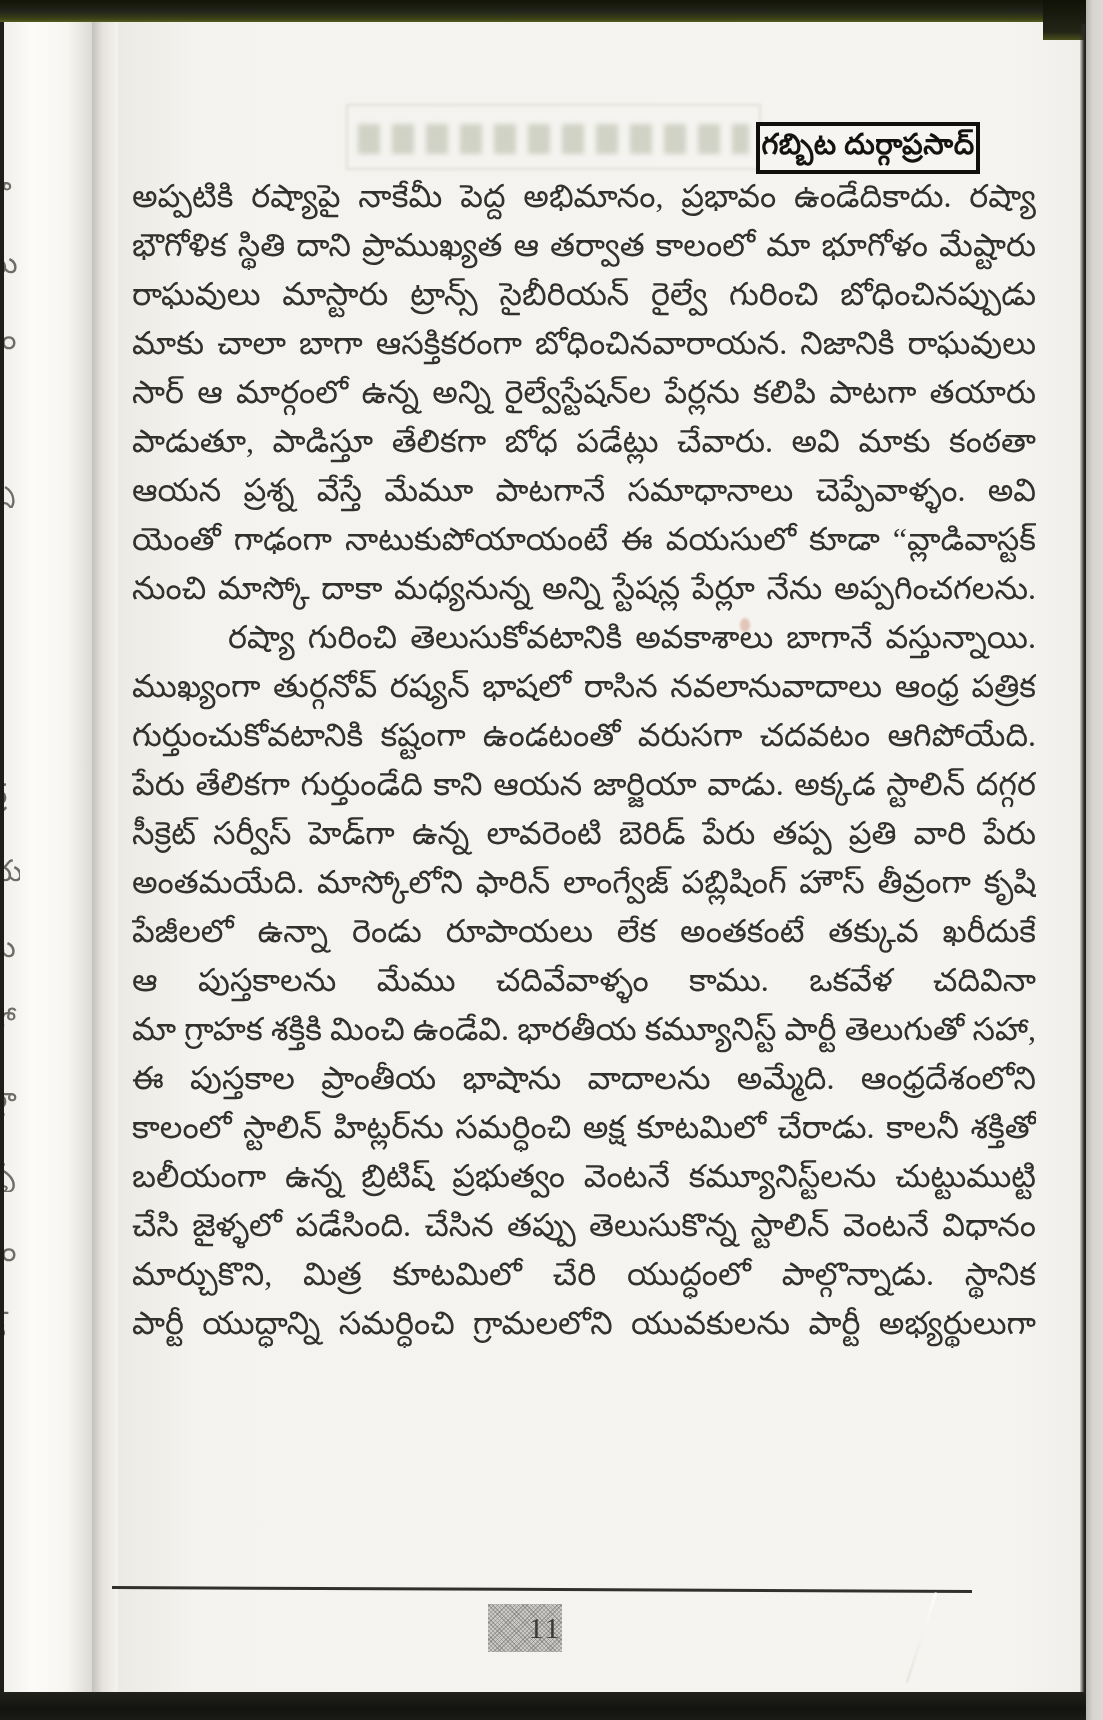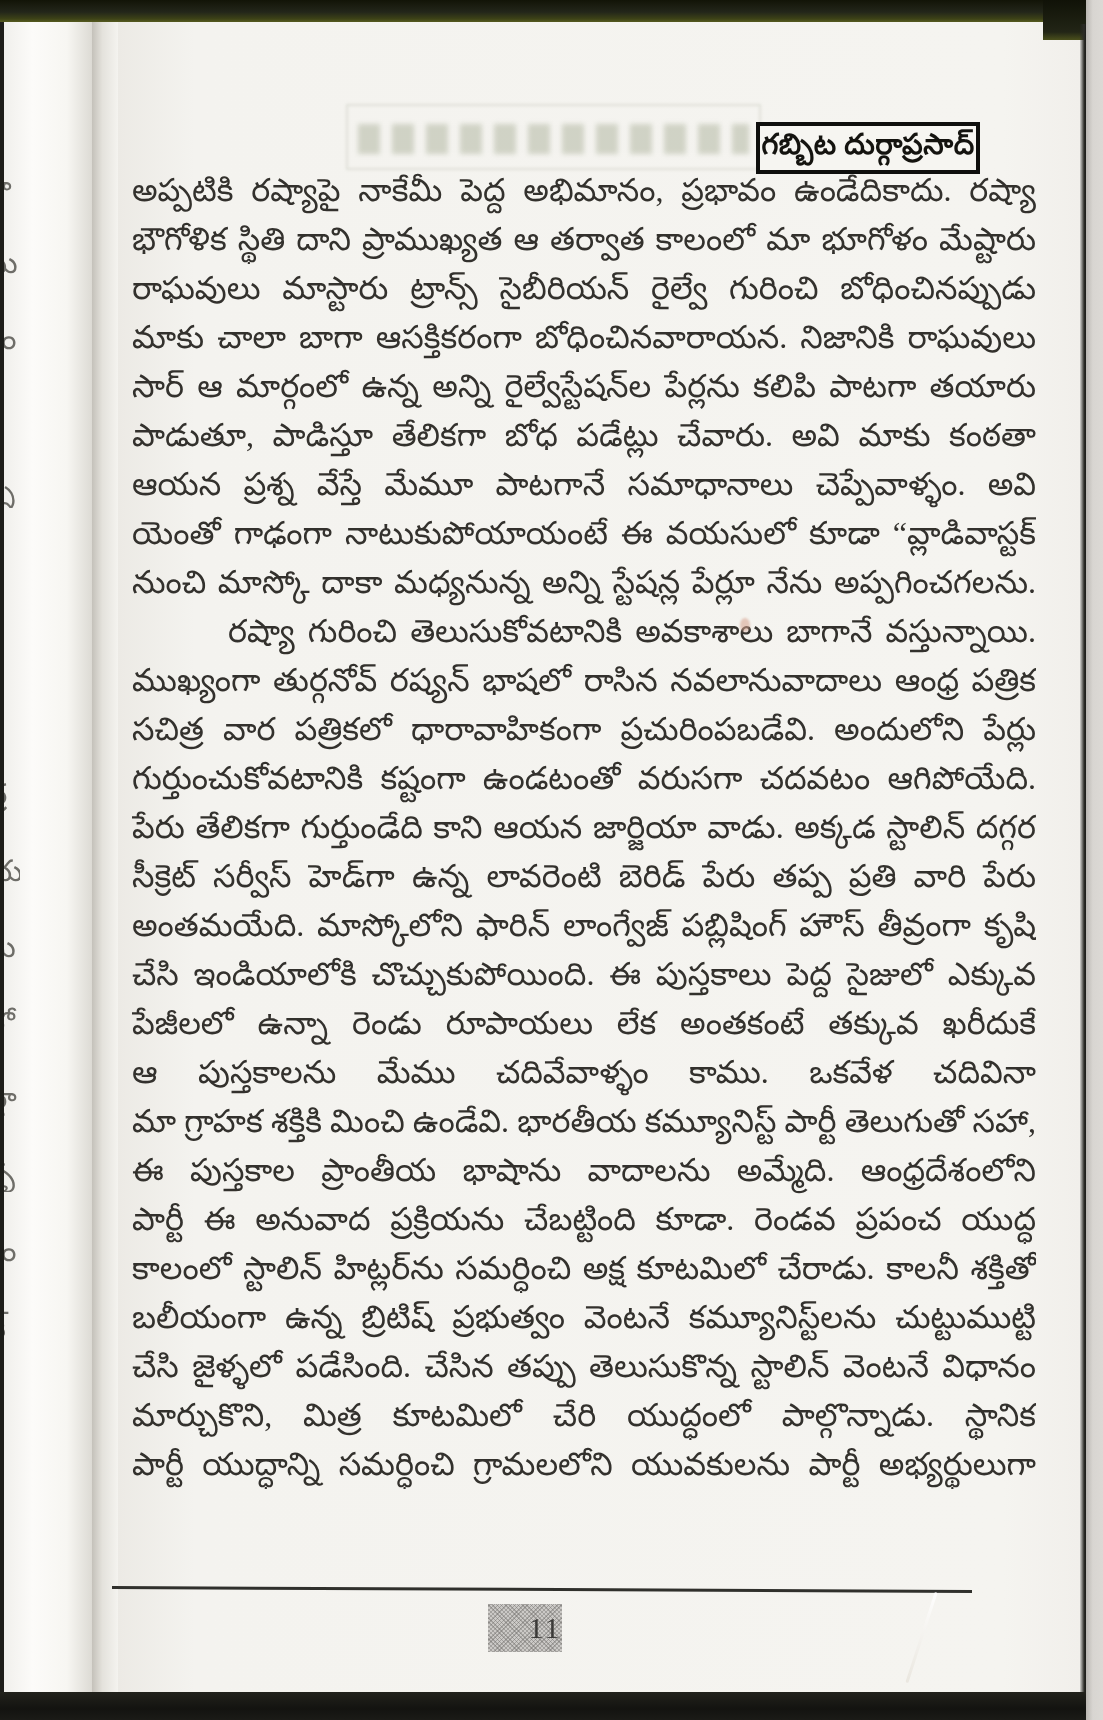--- a/index.html
+++ b/index.html
@@ -63,21 +63,21 @@
     filter:blur(2px);
   }
   .author-box{
     position:absolute;left:638px;top:100px;width:224px;height:52px;
     border:4px solid #0f0f0d;background:#f6f5f1;
     display:flex;align-items:center;justify-content:center;
     font-weight:bold;font-size:29px;color:#14130f;letter-spacing:.5px;
     white-space:nowrap;overflow:hidden;
   }
   .body{
-    position:absolute;left:0;top:144px;width:962px;padding:0 44px 0 14px;
+    position:absolute;left:0;top:150px;width:962px;padding:0 44px 0 14px;
     color:#33312d;font-size:32px;
   }
   .line{
     height:49px;line-height:49px;overflow:hidden;white-space:nowrap;
   }
   .line.justify{white-space:normal;text-align:justify;text-align-last:justify;}
   .line.indent{padding-left:96px;}
   .footer-rule{
     position:absolute;left:-6px;top:1566px;width:860px;height:3px;background:#30302c;
     transform:rotate(.25deg);
@@ -145,31 +145,28 @@
         <div class="line justify">భౌగోళిక స్థితి దాని ప్రాముఖ్యత ఆ తర్వాత కాలంలో మా భూగోళం మేష్టారు</div>
         <div class="line justify">రాఘవులు మాస్టారు ట్రాన్స్ సైబీరియన్ రైల్వే గురించి బోధించినప్పుడు తెలిసింది.</div>
         <div class="line justify">మాకు చాలా బాగా ఆసక్తికరంగా బోధించినవారాయన.  నిజానికి రాఘవులు</div>
         <div class="line justify">సార్ ఆ మార్గంలో ఉన్న అన్ని రైల్వేస్టేషన్‌ల పేర్లను కలిపి పాటగా తయారు చేసి</div>
         <div class="line justify">పాడుతూ, పాడిస్తూ తేలికగా బోధ పడేట్లు చేవారు.  అవి మాకు కంఠతా వచ్చేసేవే.</div>
         <div class="line justify">ఆయన ప్రశ్న వేస్తే మేమూ పాటగానే సమాధానాలు చెప్పేవాళ్ళం.  అవి మనసులో</div>
         <div class="line justify">యెంతో గాఢంగా నాటుకుపోయాయంటే ఈ వయసులో కూడా “వ్లాడివాస్టక్</div>
         <div class="line justify">నుంచి మాస్కో దాకా మధ్యనున్న అన్ని స్టేషన్ల పేర్లూ నేను అప్పగించగలను.  అదీ</div>
         <div class="line indent justify">రష్యా గురించి తెలుసుకోవటానికి అవకాశాలు బాగానే వస్తున్నాయి.</div>
         <div class="line justify">ముఖ్యంగా తుర్గనోవ్ రష్యన్ భాషలో రాసిన నవలానువాదాలు ఆంధ్ర పత్రిక</div>
-        <div class="line justify">సచిత్ర వార పత్రికలో ధారావాహికంగా ప్రచురింపబడేవి.  అందులోని పేర్లు</div>
         <div class="line justify">గుర్తుంచుకోవటానికి కష్టంగా ఉండటంతో వరుసగా చదవటం ఆగిపోయేది.  స్టాలిన్</div>
         <div class="line justify">పేరు తేలికగా గుర్తుండేది కాని ఆయన జార్జియా వాడు.  అక్కడ స్టాలిన్ దగ్గర</div>
         <div class="line justify">సీక్రెట్ సర్వీస్ హెడ్‌గా ఉన్న లావరెంటి బెరిడ్ పేరు తప్ప ప్రతి వారి పేరు శివ్వేతో</div>
         <div class="line justify">అంతమయేది.  మాస్కోలోని ఫారిన్ లాంగ్వేజ్ పబ్లిషింగ్ హౌస్ తీవ్రంగా కృషి</div>
-        <div class="line justify">చేసి ఇండియాలోకి చొచ్చుకుపోయింది.  ఈ పుస్తకాలు పెద్ద సైజులో ఎక్కువ</div>
         <div class="line justify">పేజీలలో ఉన్నా రెండు రూపాయలు లేక అంతకంటే తక్కువ ఖరీదుకే అమ్మేవారు.</div>
         <div class="line justify">ఆ పుస్తకాలను మేము చదివేవాళ్ళం కాము.  ఒకవేళ చదివినా అర్ధమయ్యేవికావు.</div>
         <div class="line justify">మా గ్రాహక శక్తికి మించి ఉండేవి.  భారతీయ కమ్యూనిస్ట్ పార్టీ తెలుగుతో సహా,</div>
         <div class="line justify">ఈ పుస్తకాల ప్రాంతీయ భాషాను వాదాలను అమ్మేది.  ఆంధ్రదేశంలోని కమ్యూనిస్ట్</div>
-        <div class="line justify">పార్టీ ఈ అనువాద ప్రక్రియను చేబట్టింది కూడా.  రెండవ ప్రపంచ యుద్ధ</div>
         <div class="line justify">కాలంలో స్టాలిన్ హిట్లర్‌ను సమర్ధించి అక్ష కూటమిలో చేరాడు.  కాలనీ శక్తితో</div>
         <div class="line justify">బలీయంగా ఉన్న బ్రిటిష్ ప్రభుత్వం వెంటనే కమ్యూనిస్ట్‌లను చుట్టుముట్టి ఆరెస్ట్</div>
         <div class="line justify">చేసి జైళ్ళలో పడేసింది.  చేసిన తప్పు తెలుసుకొన్న స్టాలిన్ వెంటనే విధానం</div>
         <div class="line justify">మార్చుకొని, మిత్ర కూటమిలో చేరి యుద్ధంలో పాల్గొన్నాడు.  స్థానిక కమ్యూనిస్ట్</div>
         <div class="line justify">పార్టీ యుద్ధాన్ని సమర్ధించి గ్రామలలోని యువకులను పార్టీ అభ్యర్థులుగా చేర్చుకొని</div>
       </div>
 
     <div class="footer-rule"></div>
 
     <div class="page-number-box">

